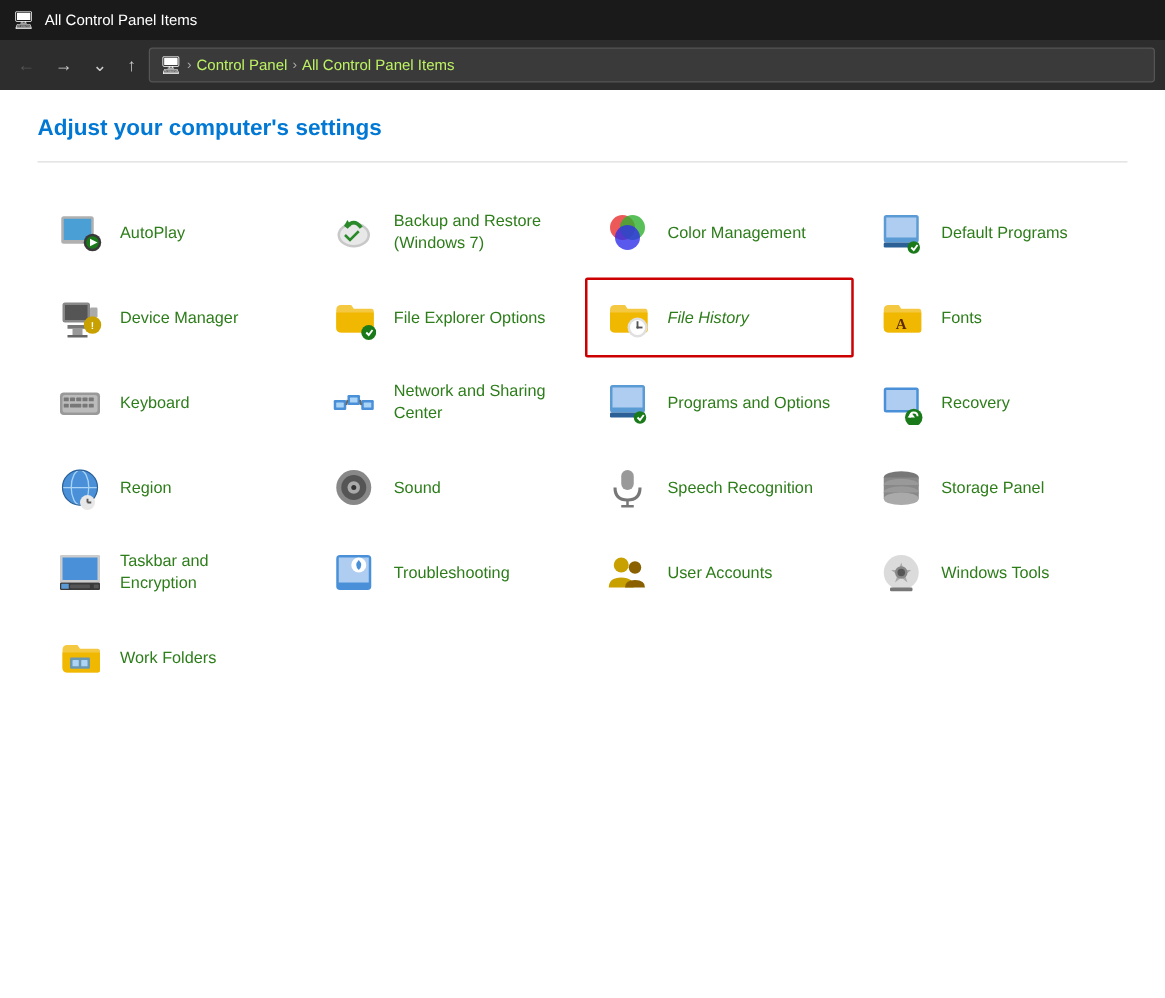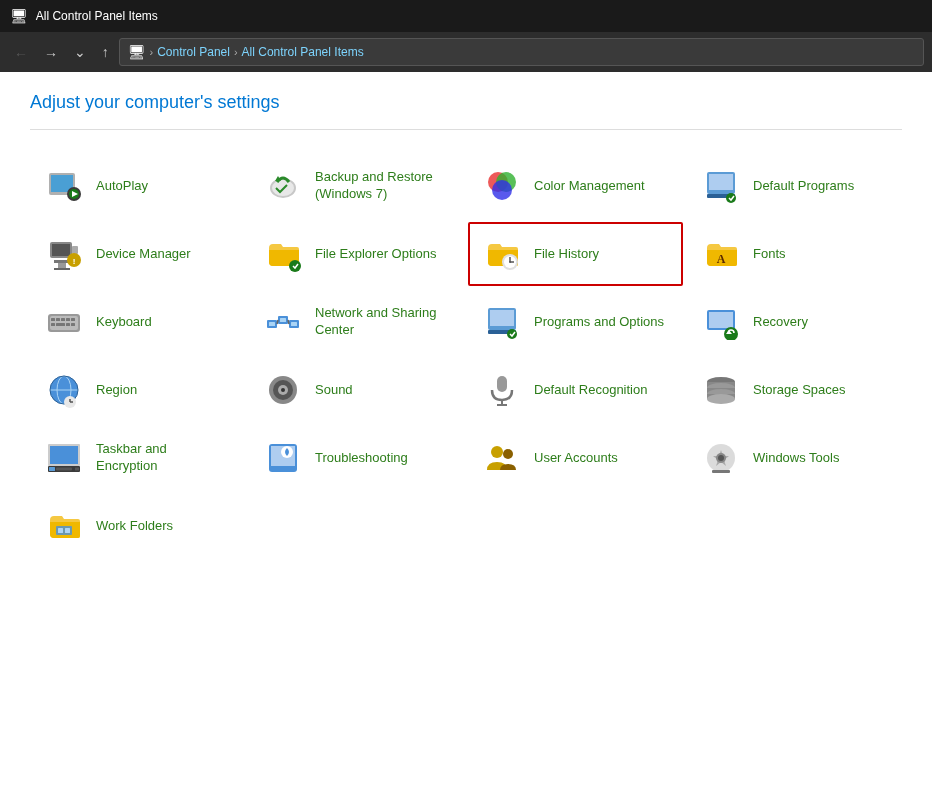--- a/index.html
+++ b/index.html
@@ -45,31 +45,31 @@
       font-size: 12px;
       padding: 3px 8px;
       display: flex;
       align-items: center;
       gap: 4px;
       flex: 1;
       height: 28px;
     }
     .breadcrumb-icon { font-size: 14px; }
     .breadcrumb-sep { color: #aaa; font-size: 11px; }
-    .breadcrumb-link { color: #7dd3fc; text-decoration: none; }
+    .breadcrumb-link { color: #bef264; text-decoration: none; }
 
     
     .main-content {
       padding: 20px 30px;
       background: #fff;
     }
     .page-title {
       color: #0078d4;
       font-size: 18px;
-      font-weight: 400;
+      font-weight: 700;
       margin-bottom: 16px;
     }
     .divider {
       border: none;
       border-top: 1px solid #ddd;
       margin-bottom: 24px;
     }
 
     
     .items-grid {
@@ -81,20 +81,21 @@
       display: flex;
       align-items: center;
       gap: 12px;
       padding: 10px 12px;
       cursor: pointer;
       border: 2px solid transparent;
       border-radius: 2px;
     }
     .item.highlighted {
       border: 2px solid #cc0000;
+      font-style: italic;
     }
     .item-icon {
       width: 40px;
       height: 40px;
       display: flex;
       align-items: center;
       justify-content: center;
       flex-shrink: 0;
       font-size: 28px;
     }
@@ -331,36 +332,36 @@
 
     <div class="item">
       <div class="item-icon">
         <svg viewBox="0 0 36 36" xmlns="http://www.w3.org/2000/svg">
           <rect x="13" y="4" width="10" height="16" rx="5" fill="#999"></rect>
           <path d="M8 18 Q8 28 18 28 Q28 28 28 18" fill="none" stroke="#777" stroke-width="2.5"></path>
           <line x1="18" y1="28" x2="18" y2="33" stroke="#777" stroke-width="2"></line>
           <line x1="13" y1="33" x2="23" y2="33" stroke="#777" stroke-width="2"></line>
         </svg>
       </div>
-      <span class="item-label">Default Recognition</span>
+      <span class="item-label">Speech Recognition</span>
     </div>
 
     <div class="item">
       <div class="item-icon">
         <svg viewBox="0 0 36 36" xmlns="http://www.w3.org/2000/svg">
           <ellipse cx="18" cy="10" rx="14" ry="5" fill="#777"></ellipse>
           <rect x="4" y="10" width="28" height="6" fill="#888"></rect>
           <ellipse cx="18" cy="16" rx="14" ry="5" fill="#999"></ellipse>
           <rect x="4" y="16" width="28" height="6" fill="#888"></rect>
           <ellipse cx="18" cy="22" rx="14" ry="5" fill="#999"></ellipse>
           <rect x="4" y="22" width="28" height="5" fill="#888"></rect>
           <ellipse cx="18" cy="27" rx="14" ry="5" fill="#aaa"></ellipse>
         </svg>
       </div>
-      <span class="item-label">Storage Spaces</span>
+      <span class="item-label">Storage Panel</span>
     </div>
 
     <div class="item">
       <div class="item-icon">
         <svg viewBox="0 0 36 36" xmlns="http://www.w3.org/2000/svg">
           <rect x="2" y="4" width="32" height="22" rx="1" fill="#ccc"></rect>
           <rect x="4" y="6" width="28" height="18" fill="#4a90d9"></rect>
           <rect x="2" y="26" width="32" height="6" rx="1" fill="#3a3a3a"></rect>
           <rect x="3" y="27" width="6" height="4" rx="0.5" fill="#5b9bd5"></rect>
           <rect x="10" y="27.5" width="16" height="3" rx="1" fill="#555"></rect>

